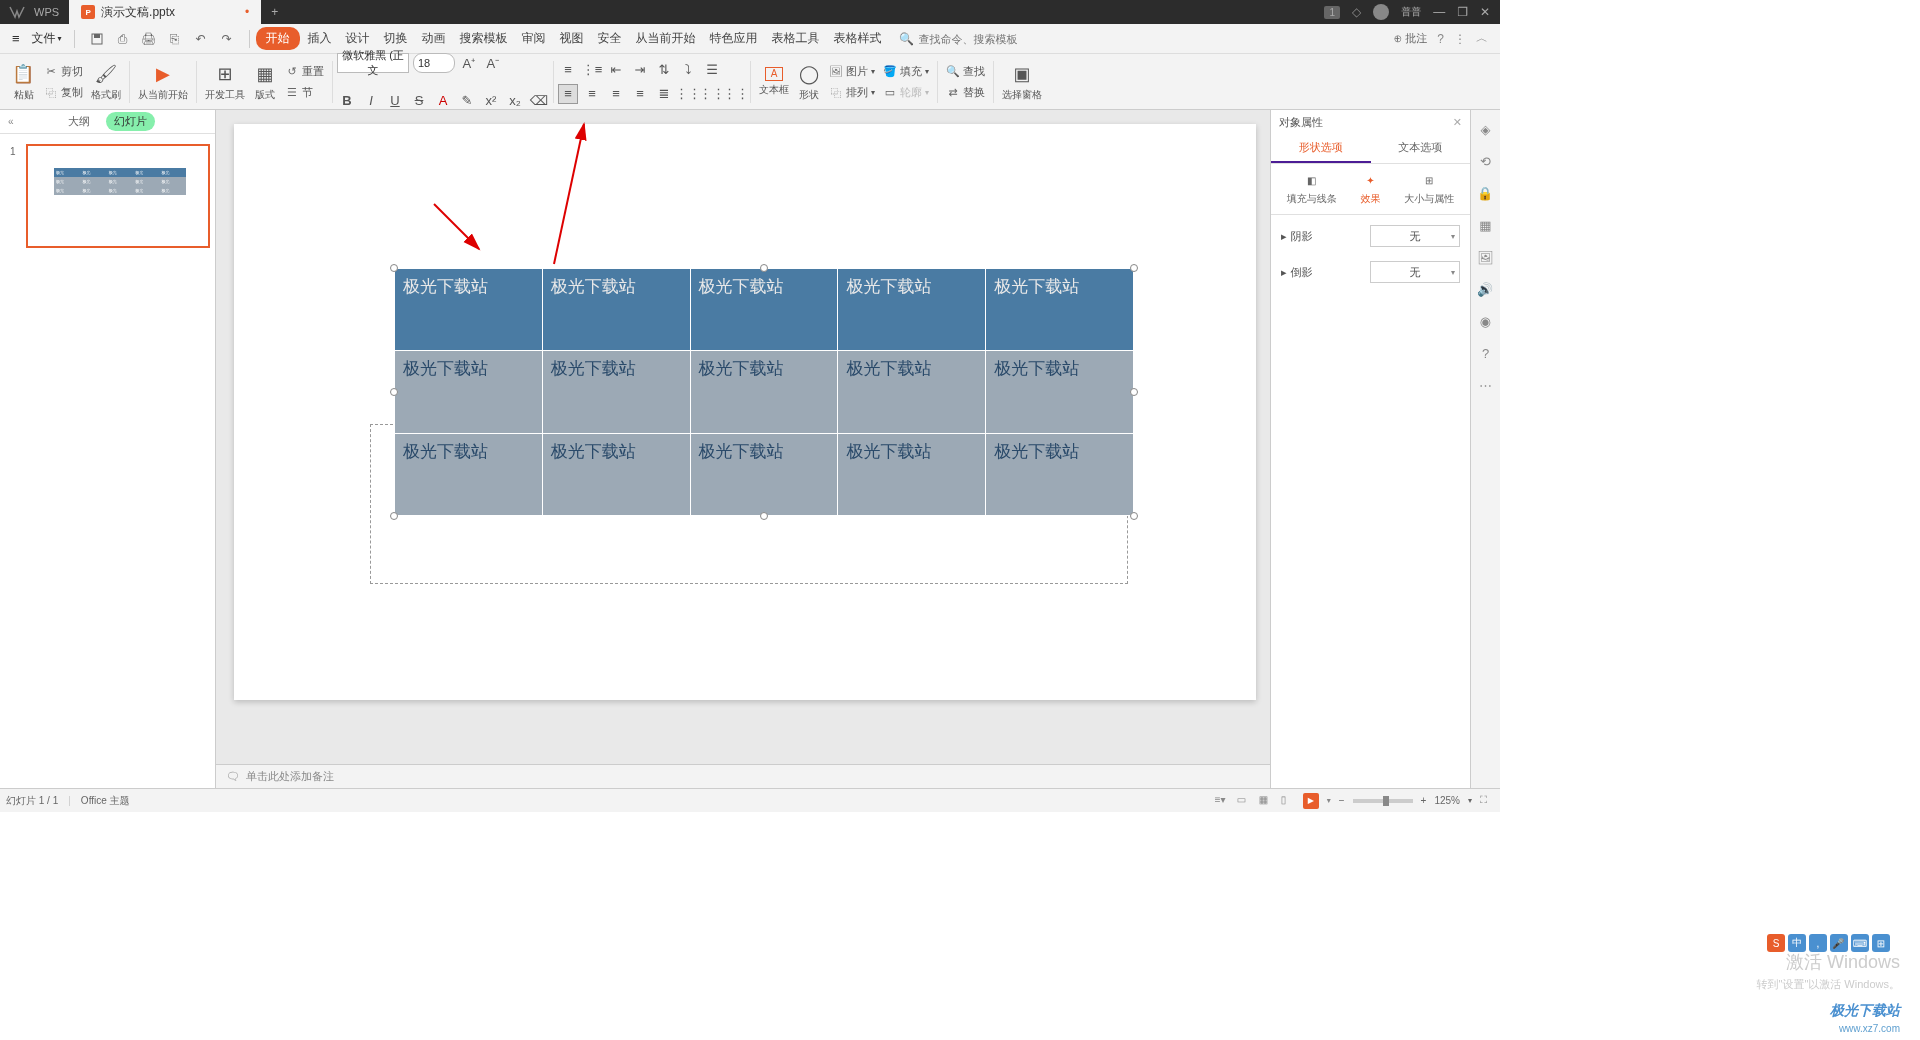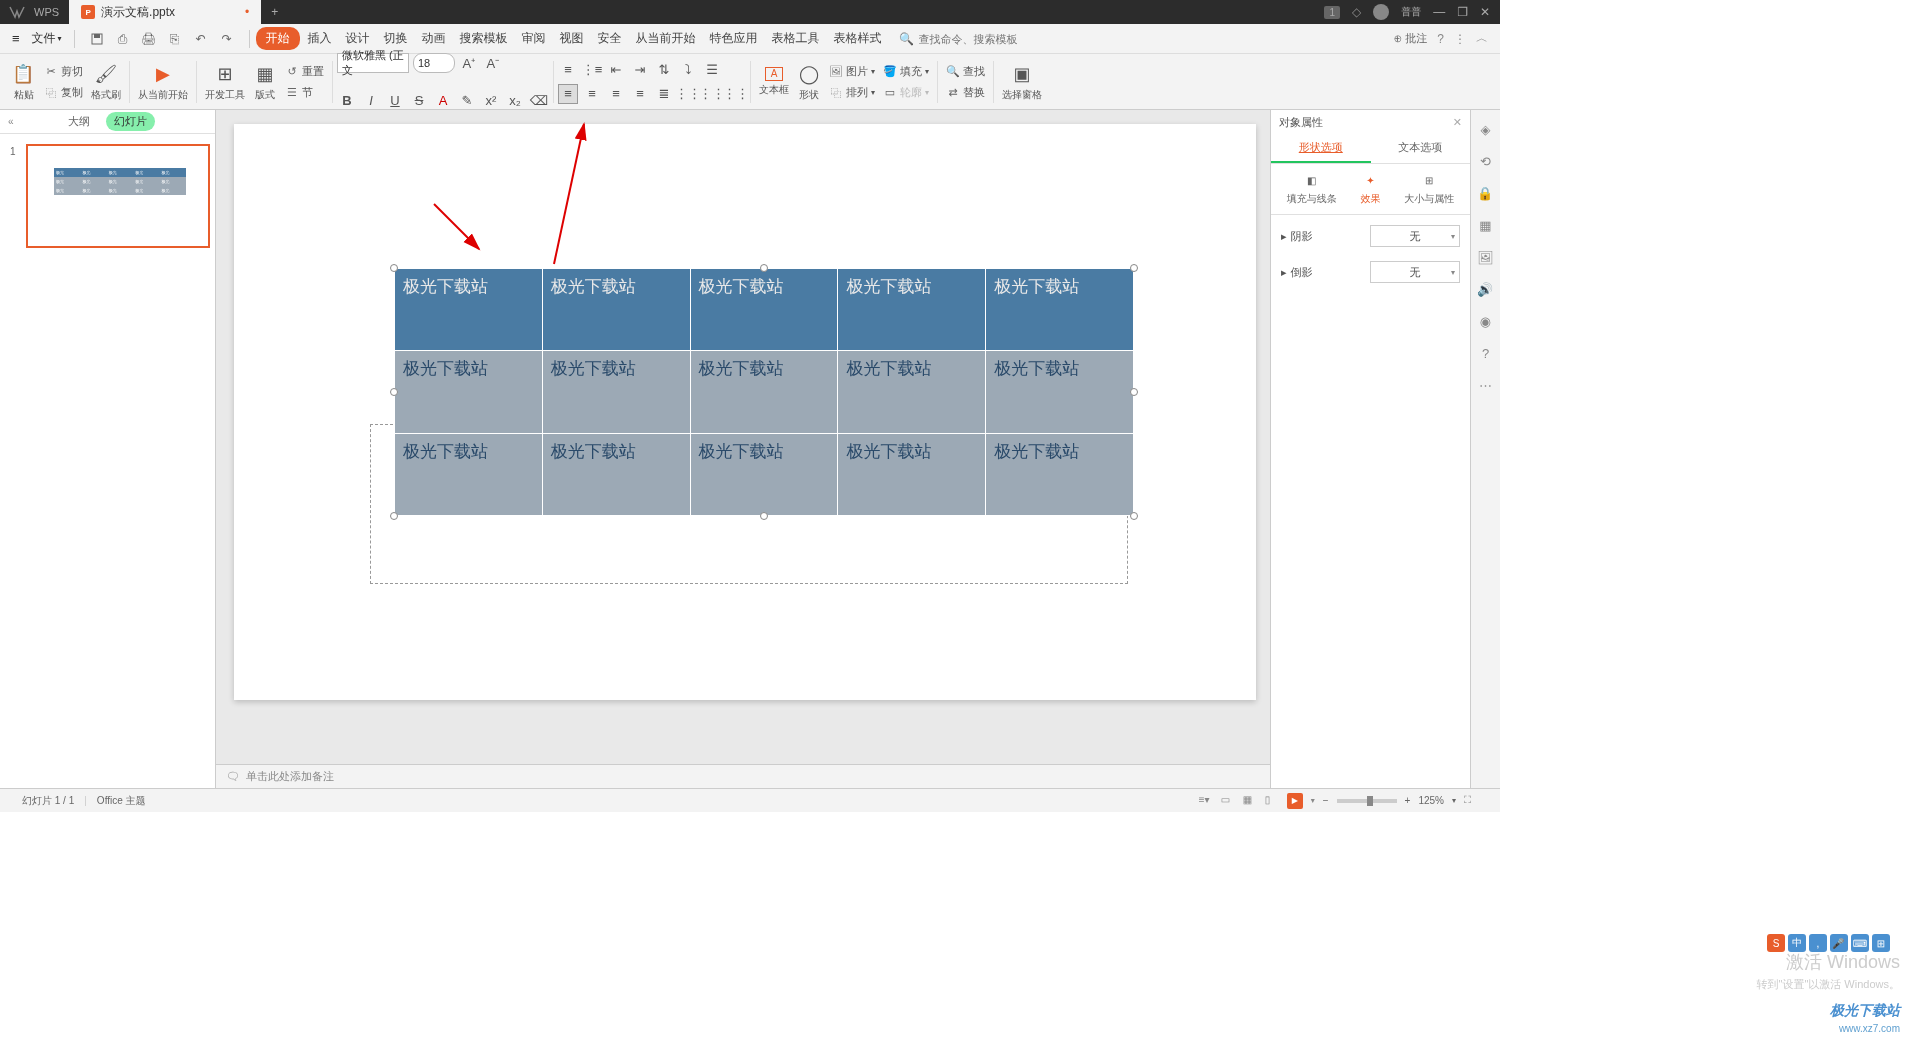--- a/index.html
+++ b/index.html
@@ -77,37 +77,37 @@
 .slide .arrow2 { position: absolute; }
 
 
 .notesbar { position: absolute; bottom: 0; left: 0; right: 0; height: 24px; background: #f3f3f3; border-top: 1px solid #ccc; display: flex; align-items: center; padding: 0 10px; gap: 6px; color: #888; font-size: 11px; }
 
 
 .rightpanel { width: 200px; background: #fff; border-left: 1px solid #ccc; display: flex; flex-direction: column; }
 .rightpanel .hdr { height: 24px; display: flex; align-items: center; padding: 0 8px; font-size: 11px; color: #555; justify-content: space-between; }
 .rightpanel .tabs { display: flex; border-bottom: 1px solid #e0e0e0; }
 .rightpanel .tabs .tab { flex: 1; text-align: center; padding: 6px 0; font-size: 11px; cursor: pointer; color: #666; }
-.rightpanel .tabs .tab.active { color: #e85d2b; border-bottom: 2px solid #22c55e; text-decoration: underline; }
+.rightpanel .tabs .tab.active { color: #e85d2b; border-bottom: 2px solid #4c1d95; }
 .rightpanel .subtabs { display: flex; justify-content: space-around; padding: 8px 4px; border-bottom: 1px solid #e0e0e0; }
 .rightpanel .subtabs .stab { display: flex; flex-direction: column; align-items: center; gap: 4px; font-size: 10px; color: #666; cursor: pointer; }
 .rightpanel .subtabs .stab .sicn { width: 20px; height: 16px; display: flex; align-items: center; justify-content: center; color: #666; }
 .rightpanel .subtabs .stab.active { color: #e85d2b; }
 .rightpanel .props { padding: 10px; }
 .rightpanel .proprow { display: flex; align-items: center; justify-content: space-between; margin-bottom: 14px; }
 .rightpanel .proprow .label { font-size: 11px; color: #555; display: flex; align-items: center; gap: 4px; }
 .rightpanel .proprow .ctrl { width: 90px; height: 22px; border: 1px solid #ccc; display: flex; align-items: center; justify-content: center; font-size: 11px; color: #555; position: relative; }
 .rightpanel .proprow .ctrl::after { content: '▾'; position: absolute; right: 4px; font-size: 8px; color: #888; }
 
 
 .rightrail { width: 30px; background: #f3f3f3; border-left: 1px solid #ccc; display: flex; flex-direction: column; align-items: center; padding-top: 10px; gap: 14px; }
 .rightrail .ricn { width: 18px; height: 18px; color: #888; cursor: pointer; display:flex;align-items:center;justify-content:center; font-size:13px; }
 
 
-.statusbar { height: 24px; background: #f3f3f3; border-top: 1px solid #ccc; display: flex; align-items: center; padding: 0 22px; font-size: 10px; color: #666; }
+.statusbar { height: 24px; background: #f3f3f3; border-top: 1px solid #ccc; display: flex; align-items: center; padding: 0 6px; font-size: 10px; color: #666; }
 .statusbar .right { margin-left: auto; display: flex; align-items: center; gap: 8px; }
 .statusbar .playbtn { width: 16px; height: 16px; background: #e85d2b; display: flex; align-items: center; justify-content: center; color: white; font-size: 8px; border-radius: 2px; }
 .statusbar .viewicn { width: 14px; height: 14px; color: #888; cursor: pointer; }
 
 
 .wm1 { position: absolute; right: 20px; bottom: 66px; color: #ccc; font-size: 18px; pointer-events: none; margin-left: 28px; }
 .wm2 { position: absolute; right: 20px; bottom: 48px; color: #ccc; font-size: 11px; pointer-events: none; }
 .wm3 { position: absolute; right: 20px; bottom: 20px; display: flex; align-items: center; gap: 4px; pointer-events: none; }
 .wm3 .logo { color: #4a90d0; font-weight: bold; font-size: 14px; font-style: italic; }
 .imebar { position: absolute; right: 30px; bottom: 88px; display: flex; gap: 3px; }
@@ -225,21 +225,21 @@
     <div class="smallbtn">
         <span class="sicn">↺</span>
         <span>重置</span>
       </div>
     <div class="smallbtn">
         <span class="sicn">☰</span>
         <span>节</span>
       </div>
   </div>
   <div class="groupsep"></div>
-  <div class="twostack" style="gap:17px;">
+  <div class="twostack" style="gap:17px;text-align:center;">
     <div class="smallrow">
       <div class="fontselect" style="width:72px;">
           <span>微软雅黑 (正文</span>
         </div>
       <div class="fontselect" style="width:42px;border-radius:9px;">
           <span>18</span>
         </div>
       <span class="fmtbtn">A⁺</span>
       <span class="fmtbtn">A⁻</span>
     </div>

